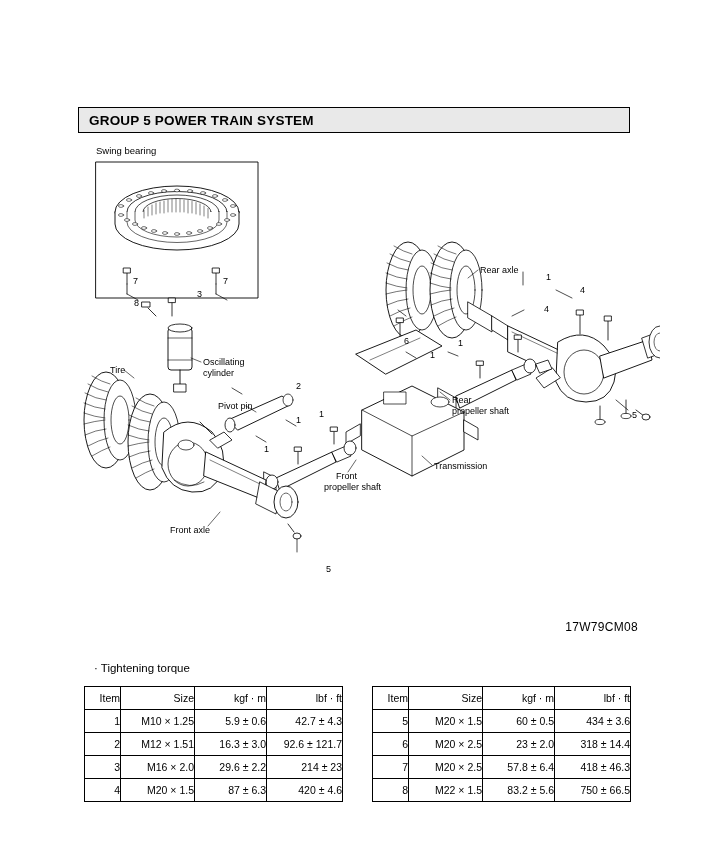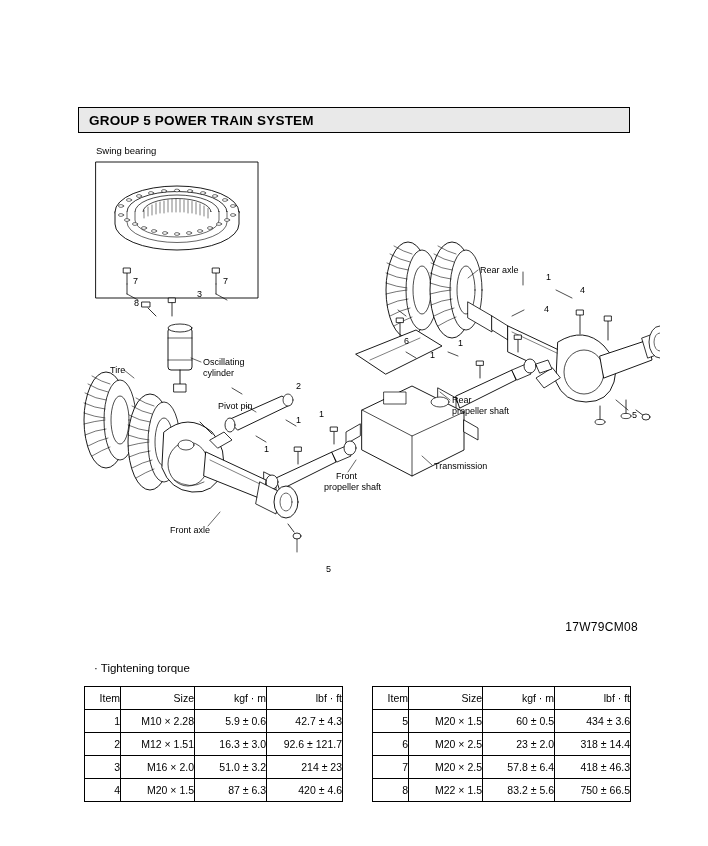--- a/index.html
+++ b/index.html
@@ -433,34 +433,34 @@
     <tr>
       <th>Item</th>
       <th>Size</th>
       <th>kgf · m</th>
       <th>lbf · ft</th>
     </tr>
   </thead>
   <tbody>
     <tr>
       <td>1</td>
-      <td>M10 × 2.28</td>
+      <td>M10 × 1.25</td>
       <td>5.9 ± 0.6</td>
       <td>42.7 ± 4.3</td>
     </tr>
     <tr>
       <td>2</td>
       <td>M12 × 1.51</td>
       <td>16.3 ± 3.0</td>
       <td>92.6 ± 121.7</td>
     </tr>
     <tr>
       <td>3</td>
       <td>M16 × 2.0</td>
-      <td>51.0 ± 3.2</td>
+      <td>29.6 ± 2.2</td>
       <td>214 ± 23</td>
     </tr>
     <tr>
       <td>4</td>
       <td>M20 × 1.5</td>
       <td>87 ± 6.3</td>
       <td>420 ± 4.6</td>
     </tr>
   </tbody>
 </table>

